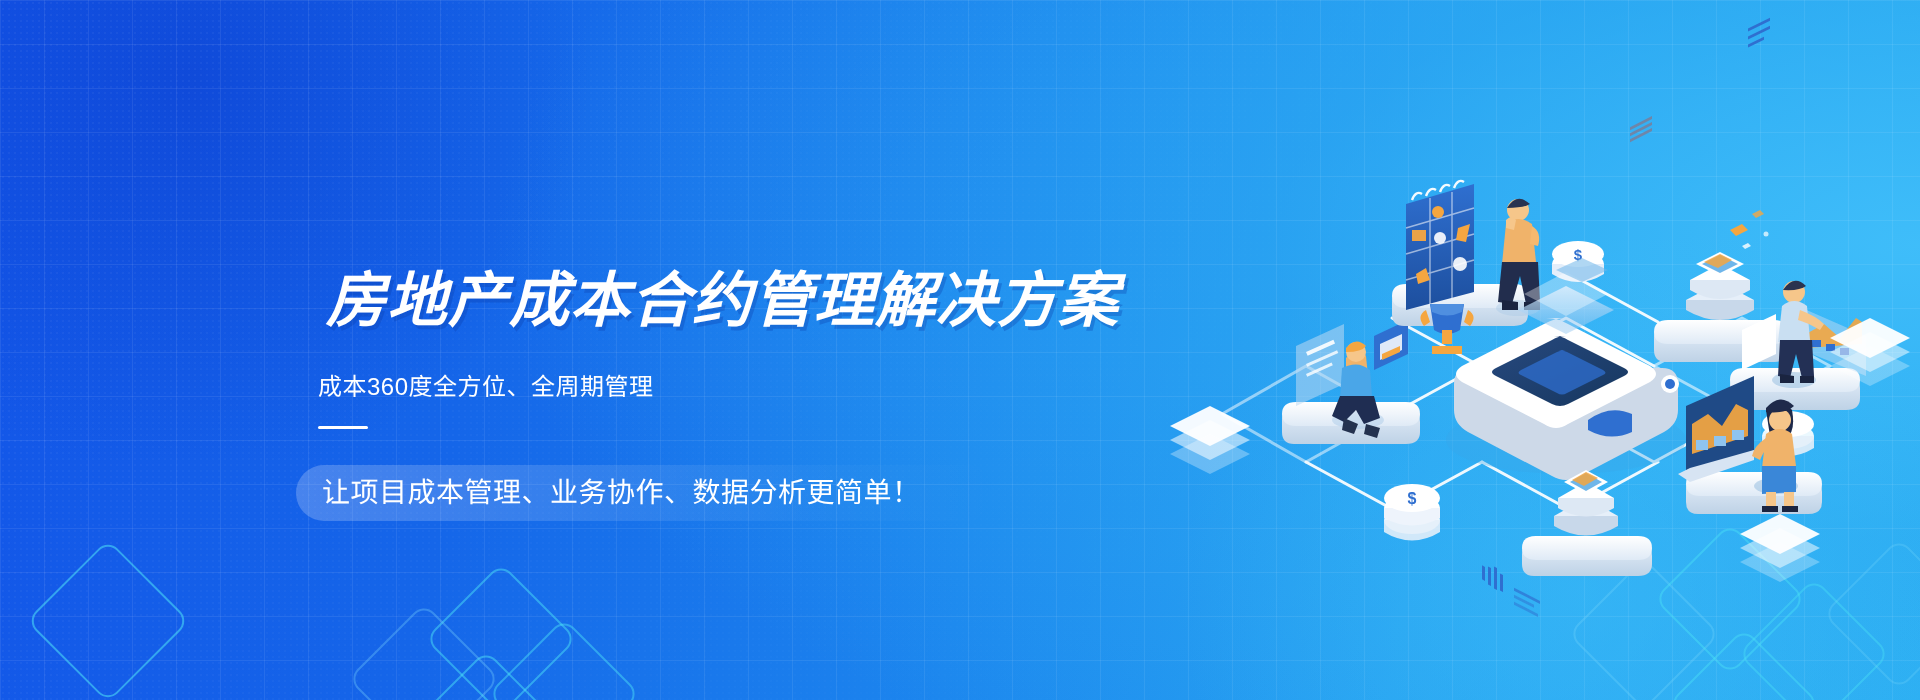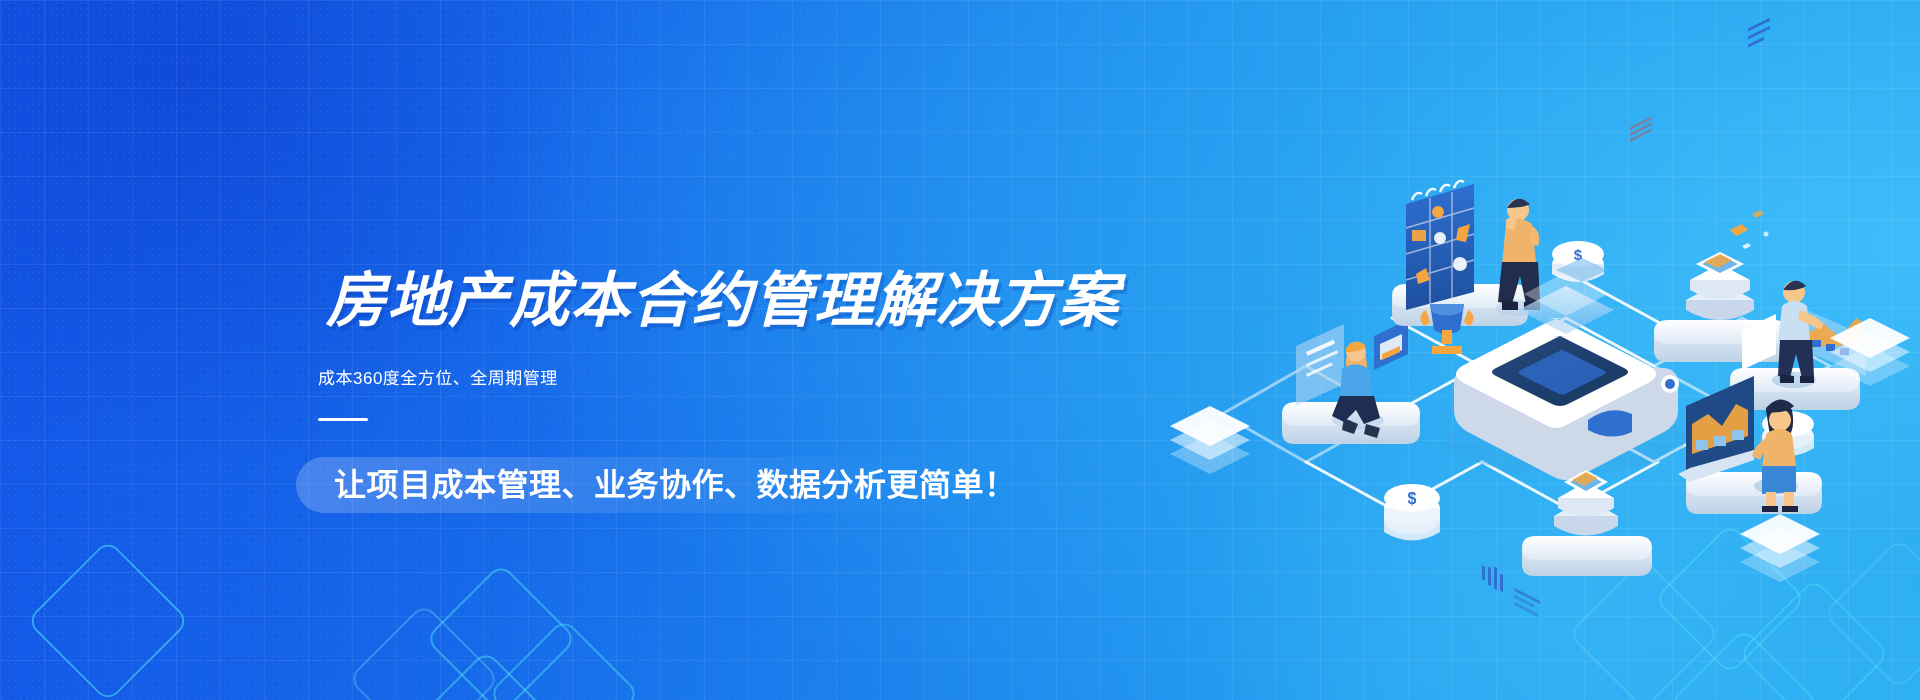--- a/index.html
+++ b/index.html
@@ -67,40 +67,40 @@
 
   .headline{
     margin:8px;
     font-size:60px;line-height:74px;
     font-weight:700;font-style:italic;
     color:#ffffff;letter-spacing:1px;
     text-shadow:3px 4px 0 rgba(10,60,170,.30);
     white-space:nowrap;
   }
   .subtitle{
-    margin:24px 0 0 0;
-    font-size:17px;line-height:34px;font-weight:400;
+    margin:32px 0 0 0;
+    font-size:24px;line-height:34px;font-weight:400;
     color:#ffffff;letter-spacing:.5px;white-space:nowrap;
   }
   .rule{
     margin-top:22px;width:50px;height:3px;background:#ffffff;border-radius:2px;
   }
   .tagline-wrap{
     position:relative;margin-top:36px;height:56px;
     display:flex;align-items:center;
   }
   .tagline-bg{
     position:absolute;left:-22px;top:0;width:700px;height:56px;
     border-radius:28px;
     background:linear-gradient(90deg, rgba(255,255,255,.22) 0%, rgba(255,255,255,.13) 38%, rgba(255,255,255,.03) 74%, rgba(255,255,255,0) 100%);
     pointer-events:none;
   }
   .tagline{
-    position:relative;margin:16px;
-    font-size:32px;line-height:40px;font-weight:700;
+    position:relative;margin:4px;
+    font-size:28px;line-height:40px;font-weight:400;
     color:#ffffff;letter-spacing:.5px;white-space:nowrap;
   }
 
   
   .illustration{position:absolute;left:1130px;top:168px;width:790px;height:420px;}
   .illustration svg{display:block;width:100%;height:100%;overflow:visible;}
 </style>
 </head>
 <body>
 

